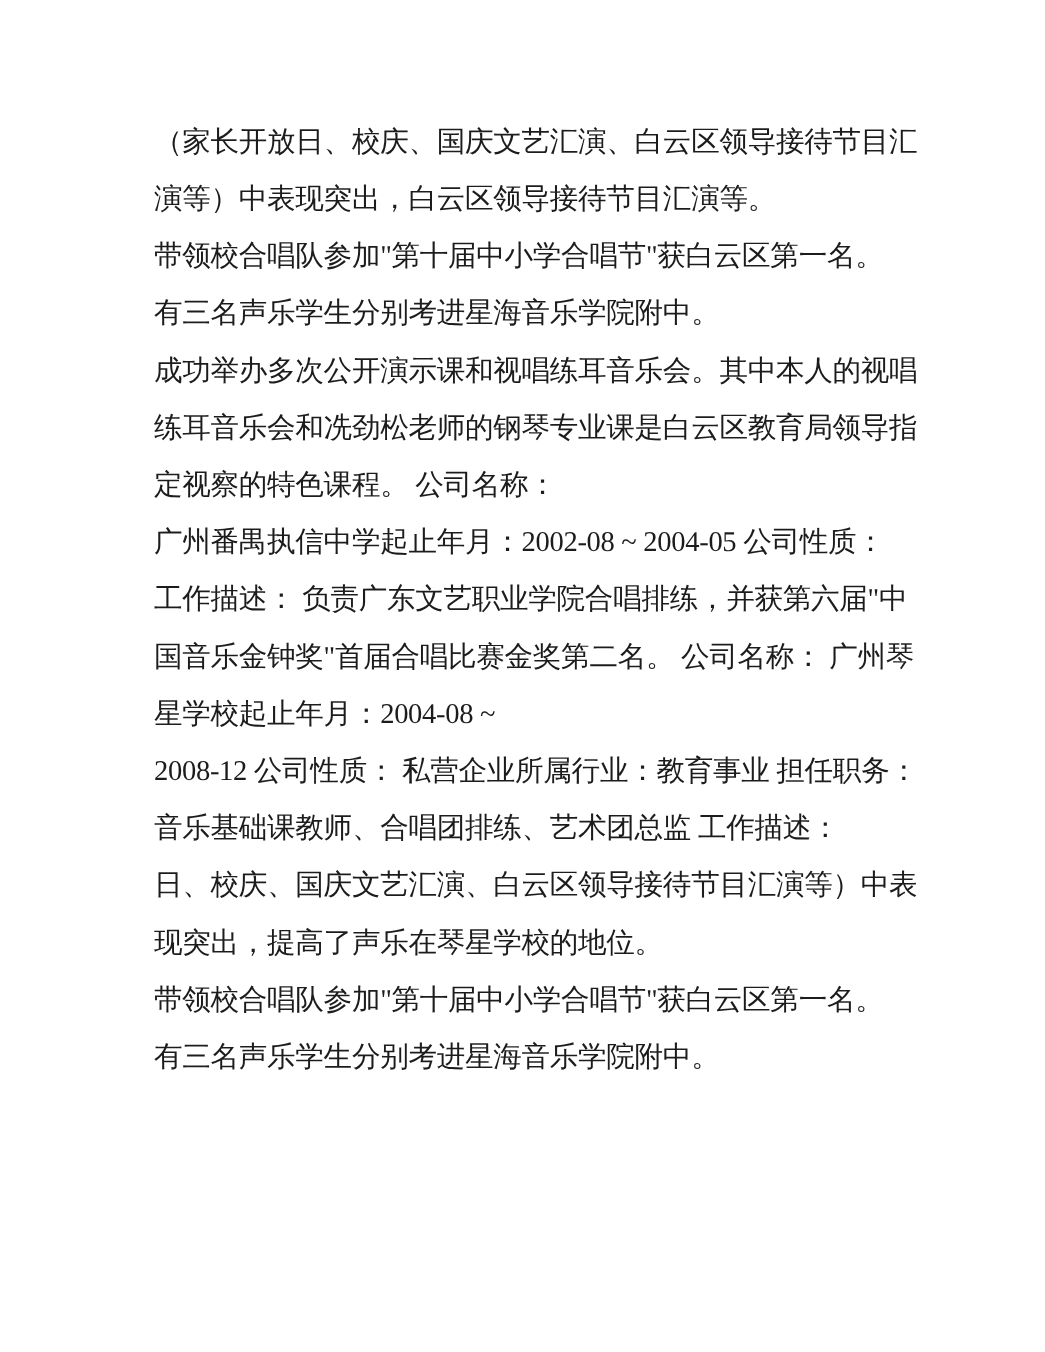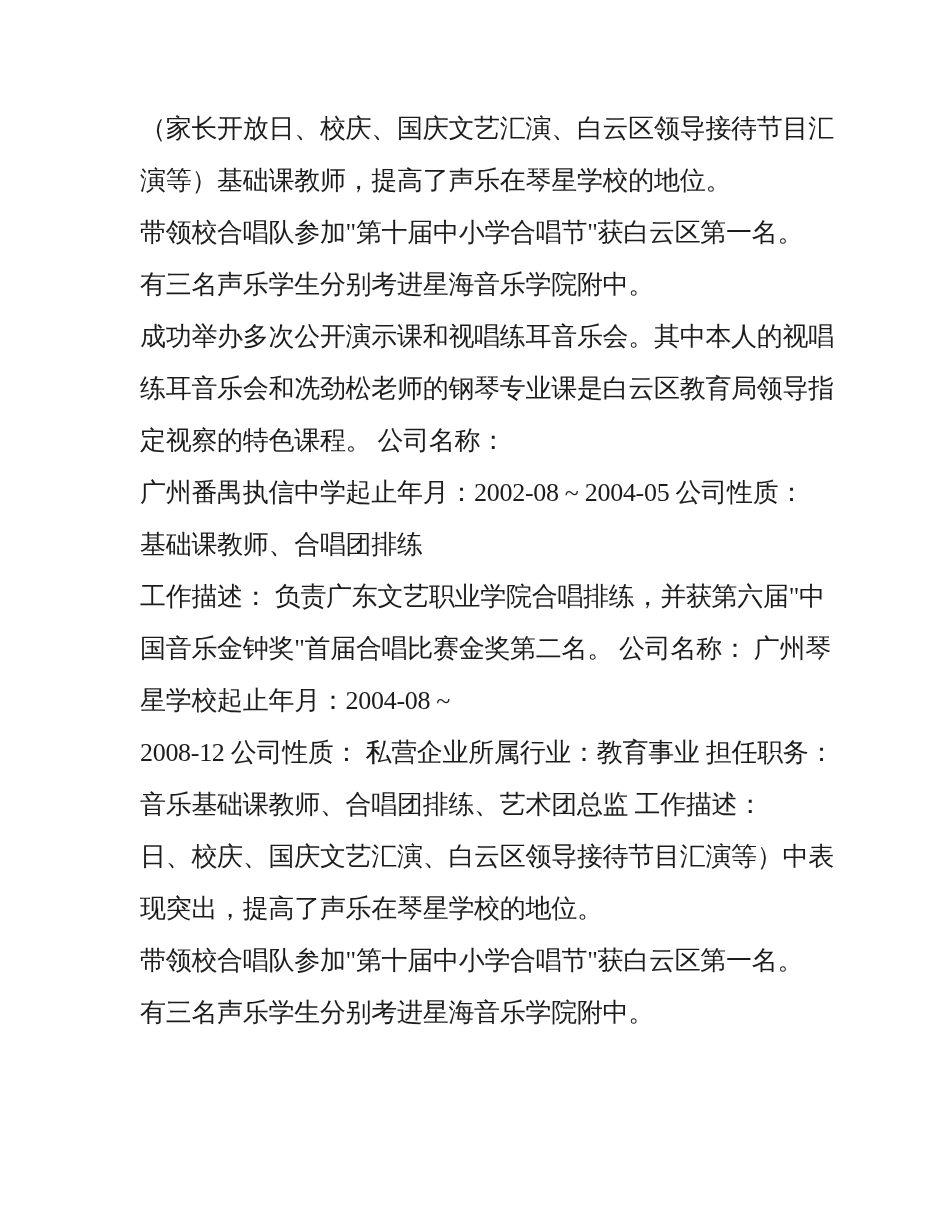--- a/index.html
+++ b/index.html
@@ -30,28 +30,27 @@
     white-space: nowrap;
     -webkit-font-smoothing: antialiased;
   }
 </style>
 </head>
 <body>
 
 <div class="page">
   <div class="text-block">
     <div class="text-line">（家长开放日、校庆、国庆文艺汇演、白云区领导接待节目汇</div>
-    <div class="text-line">演等）基础课教师，提高了声乐在琴星学校的地位。</div>
+    <div class="text-line">演等）中表现突出，白云区领导接待节目汇演等。</div>
     <div class="text-line">带领校合唱队参加"第十届中小学合唱节"获白云区第一名。</div>
     <div class="text-line">有三名声乐学生分别考进星海音乐学院附中。</div>
     <div class="text-line">成功举办多次公开演示课和视唱练耳音乐会。其中本人的视唱</div>
     <div class="text-line">练耳音乐会和冼劲松老师的钢琴专业课是白云区教育局领导指</div>
     <div class="text-line">定视察的特色课程。 公司名称：</div>
     <div class="text-line">广州番禺执信中学起止年月：2002-08 ~ 2004-05 公司性质：</div>
-    <div class="text-line">基础课教师、合唱团排练</div>
     <div class="text-line">工作描述： 负责广东文艺职业学院合唱排练，并获第六届"中</div>
     <div class="text-line">国音乐金钟奖"首届合唱比赛金奖第二名。 公司名称： 广州琴</div>
     <div class="text-line">星学校起止年月：2004-08 ~</div>
     <div class="text-line">2008-12 公司性质： 私营企业所属行业：教育事业 担任职务：</div>
     <div class="text-line">音乐基础课教师、合唱团排练、艺术团总监 工作描述：</div>
     <div class="text-line">日、校庆、国庆文艺汇演、白云区领导接待节目汇演等）中表</div>
     <div class="text-line">现突出，提高了声乐在琴星学校的地位。</div>
     <div class="text-line">带领校合唱队参加"第十届中小学合唱节"获白云区第一名。</div>
     <div class="text-line">有三名声乐学生分别考进星海音乐学院附中。</div>
   </div>

